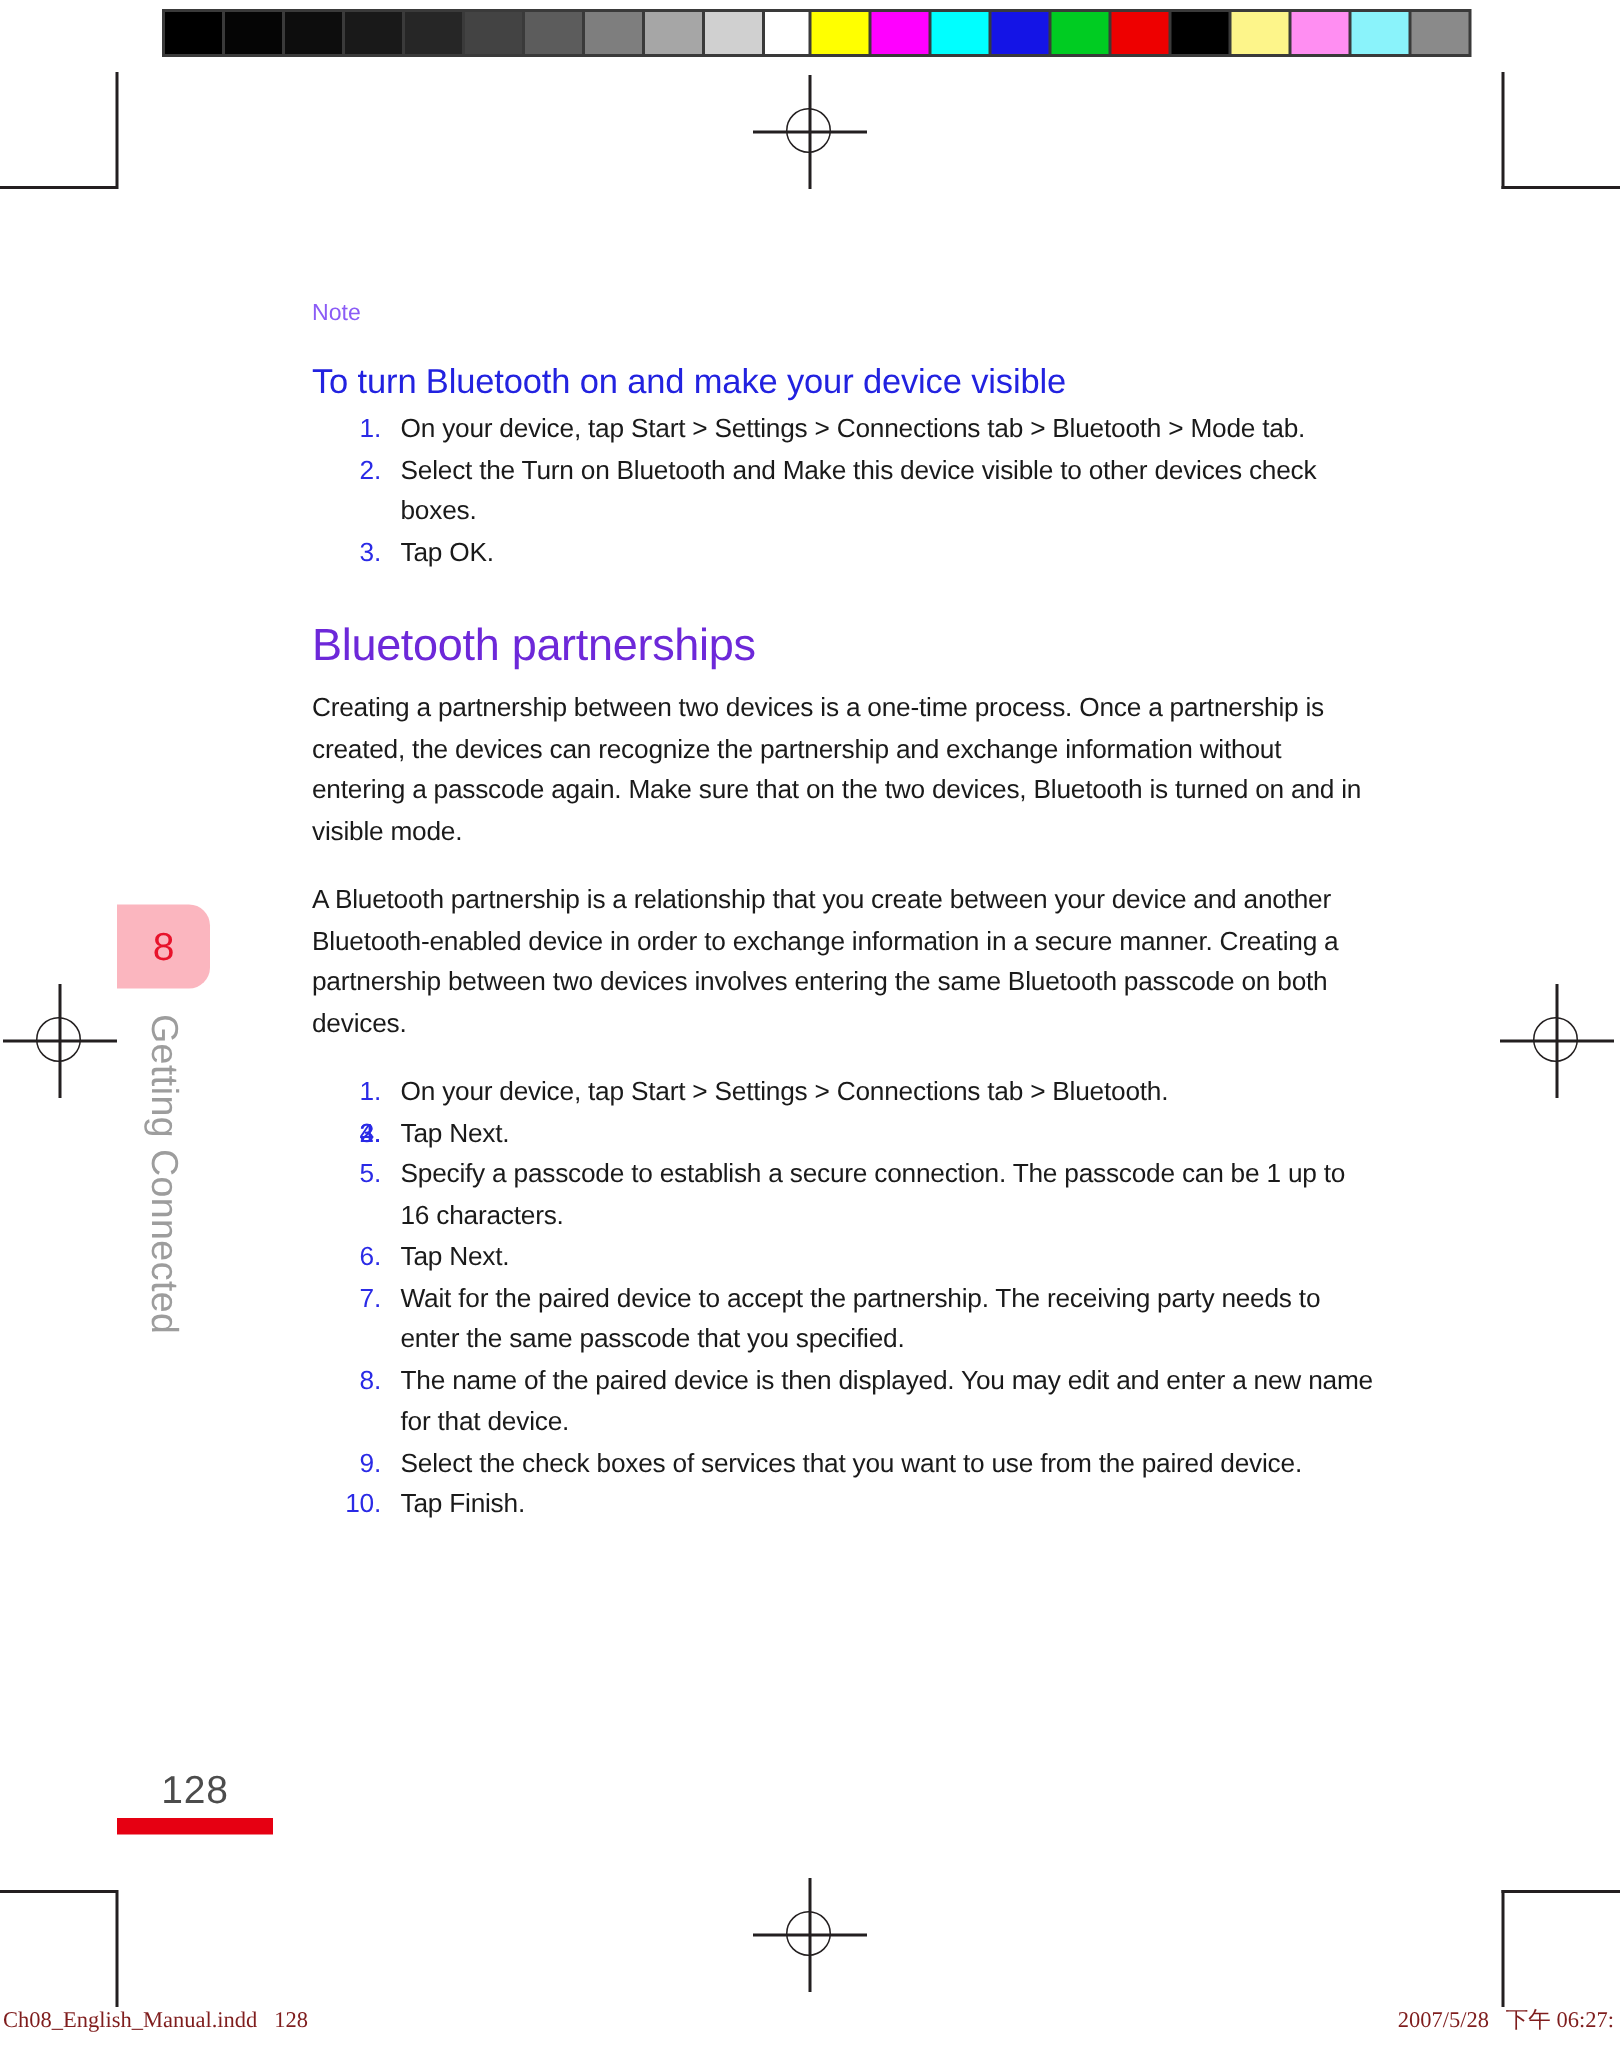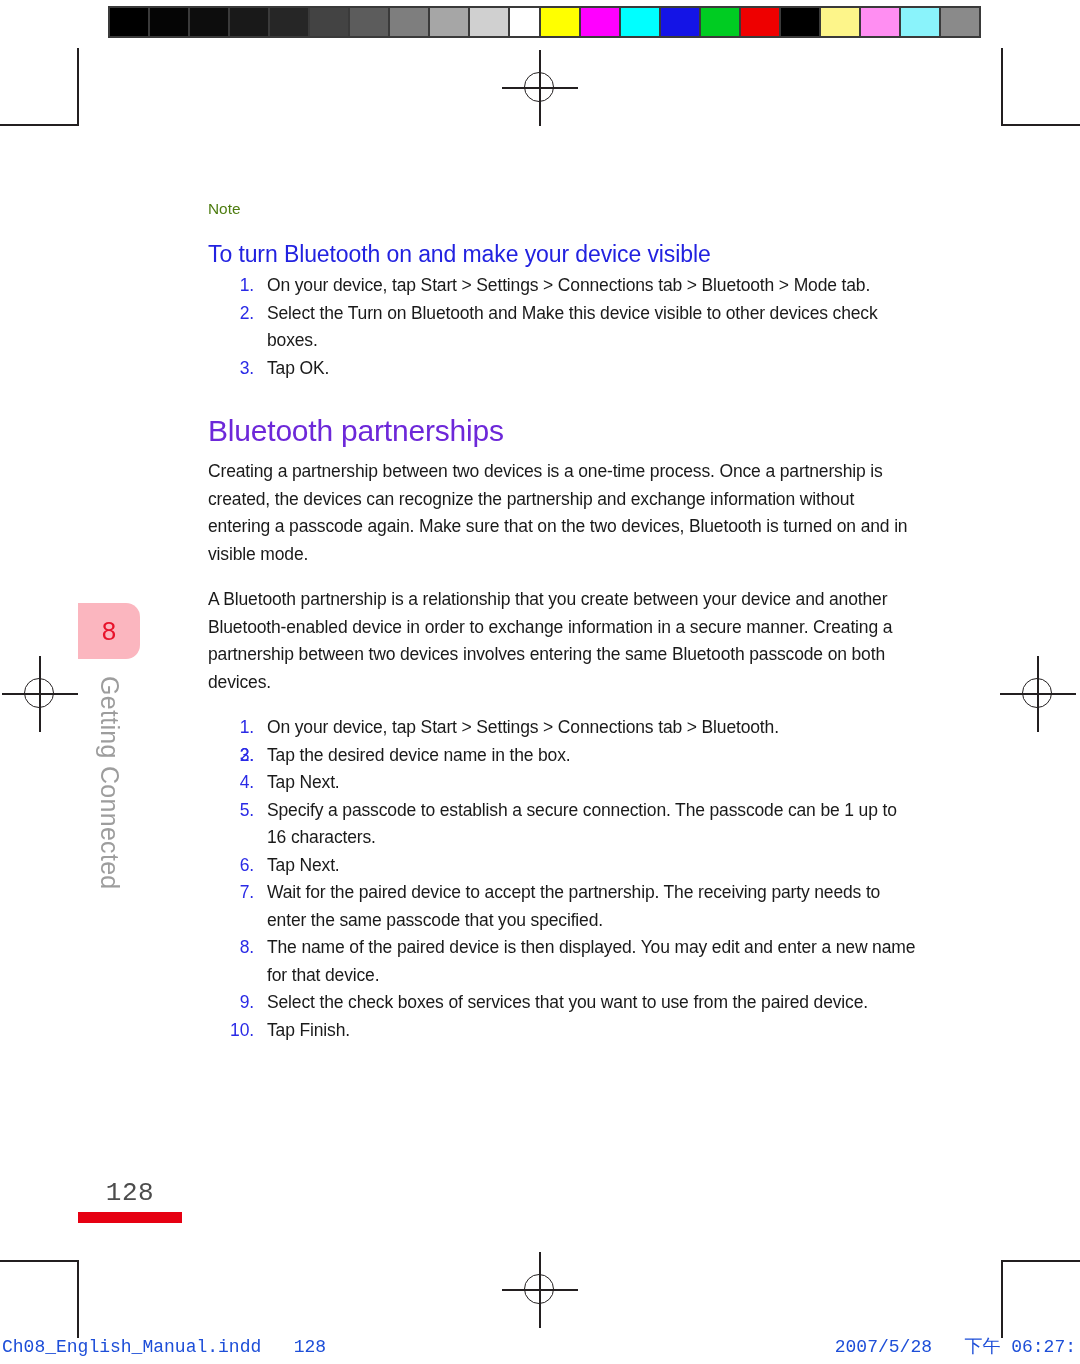--- a/index.html
+++ b/index.html
@@ -79,21 +79,21 @@
   
   #page-body {
     position: absolute;
     left: 208px;
     top: 196px;
     width: 712px;
   }
 
   .note-block {
     display: flex;
-    color: #4d7c0f;
+    color: #8b5cf6;
     font-size: 15.4px;
     line-height: 25px;
     margin-bottom: 20px;
   }
   .note-label {
     width: 78px;
     flex: 0 0 78px;
   }
   .note-text { flex: 1; }
 
@@ -184,43 +184,42 @@
     font-size: 25px;
     line-height: 25px;
     letter-spacing: 0.3px;
   }
 
   #page-number {
     position: absolute;
     left: 78px;
     top: 1178px;
     width: 104px;
-    font-family: Liberation Mono, monospace;
   }
   #page-number .pn {
     color: #4c4c4c;
     font-size: 26px;
     line-height: 30px;
     text-align: center;
     letter-spacing: 0.5px;
   }
   #page-number .bar {
     margin-top: 4px;
     height: 11px;
     background: #e60012;
   }
 
   
   .scan-footer {
     position: absolute;
     bottom: 8px;
-    font-family: Liberation Mono, monospace;
-    font-size: 18px;
+    font-family: Liberation Serif, serif;
+    font-size: 15px;
     line-height: 18px;
-    color: #1d4ed8;
+    color: #7f1d1d;
     white-space: pre;
   }
   #footer-left  { left: 2px; }
   #footer-right { right: 4px; }
 </style>
 </head>
 <body>
 
 <div class="calib-strip" id="gray-strip">
     <div class="patch" style="background: rgb(0, 0, 0);"></div>
@@ -314,21 +313,21 @@
 
   <h1 class="section-heading">Bluetooth partnerships</h1>
 
   <p class="body-text">Creating a partnership between two devices is a one-time process. Once a partnership is created, the devices can recognize the partnership and exchange information without entering a passcode again. Make sure that on the two devices, Bluetooth is turned on and in visible mode.</p>
   <p class="body-text">A Bluetooth partnership is a relationship that you create between your device and another Bluetooth-enabled device in order to exchange information in a secure manner. Creating a partnership between two devices involves entering the same Bluetooth passcode on both devices.</p>
 
 
   <ol class="steps" id="steps-partnership">
       <li><span class="num">1.</span><span>On your device, tap Start &gt; Settings &gt; Connections tab &gt; Bluetooth.</span></li>
       <li><span class="num">2.</span></li>
-      <li><span class="num">3.</span><span>Tap the desired device name in the box.</span></li>
+      <li><span class="num">3.</span></li>
       <li><span class="num">4.</span><span>Tap Next.</span></li>
       <li><span class="num">5.</span><span>Specify a passcode to establish a secure connection. The passcode can be 1 up to 16 characters.</span></li>
       <li><span class="num">6.</span><span>Tap Next.</span></li>
       <li><span class="num">7.</span><span>Wait for the paired device to accept the partnership. The receiving party needs to enter the same passcode that you specified.</span></li>
       <li><span class="num">8.</span><span>The name of the paired device is then displayed. You may edit and enter a new name for that device.</span></li>
       <li><span class="num">9.</span><span>Select the check boxes of services that you want to use from the paired device.</span></li>
       <li><span class="num">10.</span><span>Tap Finish.</span></li>
     </ol>
 
 </div>

